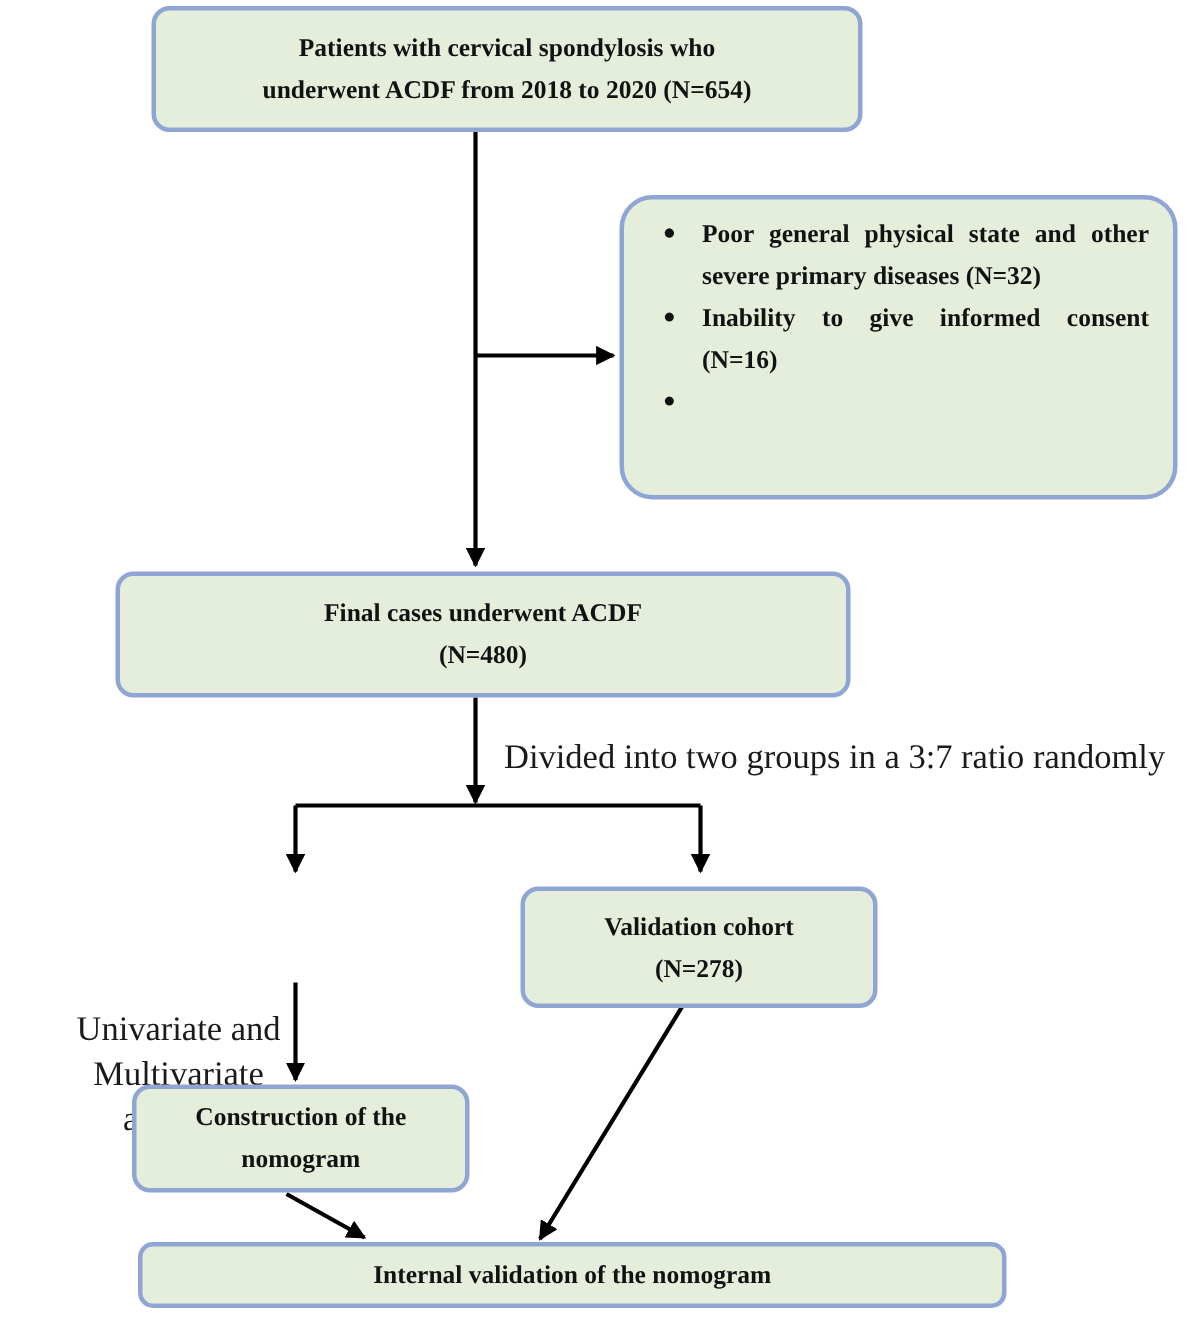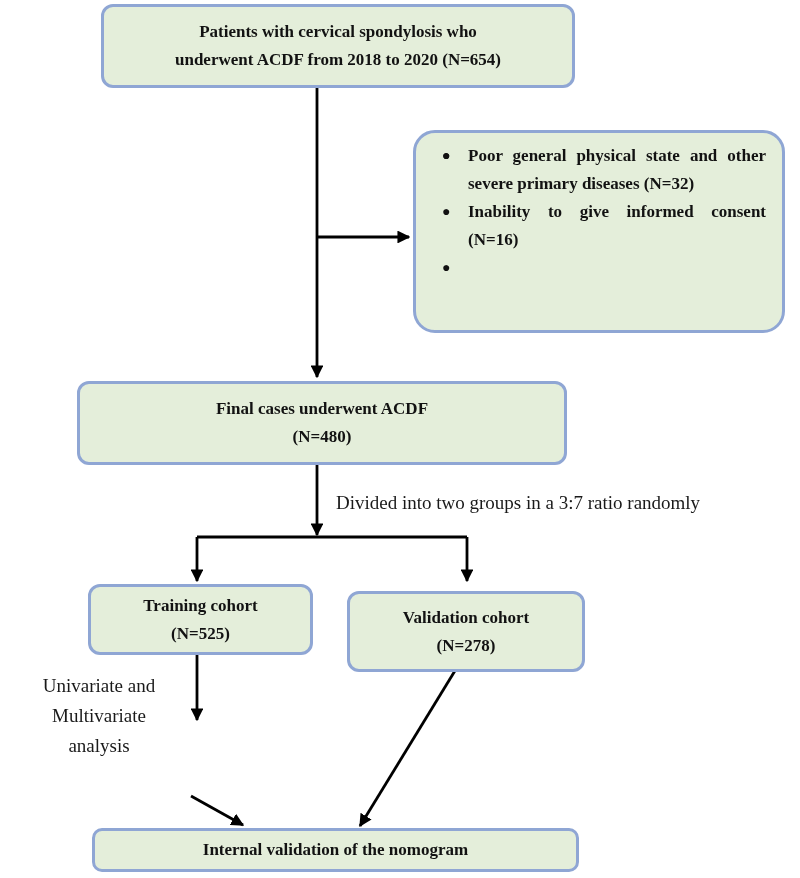--- a/index.html
+++ b/index.html
@@ -38,21 +38,21 @@
     color: #121212;
   }
   .box-patients      { left: 88px;  top: 4px;   width: 474px; height: 84px; margin-left: 13px; }
   .box-exclusion     { left: 413px; top: 130px; width: 372px; height: 203px;
                        border-radius: 22px; justify-content: flex-start;
                        align-items: stretch; text-align: left; }
   .box-final         { left: 77px;  top: 381px; width: 490px; height: 84px; text-align: center; }
   .box-training      { left: 88px;  top: 584px; width: 225px; height: 71px; }
   .box-validation    { left: 347px; top: 591px; width: 238px; height: 81px; align-items: center; }
   .box-construction  { left: 88px;  top: 723px; width: 225px; height: 72px; }
-  .box-internal      { left: 92px;  top: 828px; width: 487px; height: 44px;
+  .box-internal      { left: 92px;  top: 828px; width: 579px; height: 44px;
                        border-radius: 10px; }
   .exclusion-list {
     list-style: none;
     margin: 0;
     padding: 9px 16px 6px 24px;
   }
   .exclusion-item {
     position: relative;
     padding-left: 28px;
     font-weight: bold;
@@ -65,34 +65,35 @@
   .bullet {
     position: absolute;
     left: 2px;
     top: 0;
     font-size: 14px;
     line-height: 28px;
   }
   .float-label {
     position: absolute;
     color: #1a1a1a;
-    font-size: 19px;
+    font-size: 23px;
     font-weight: normal;
   }
   .label-split {
     left: 336px;
     top: 492px;
     white-space: nowrap;
   }
   .label-analysis {
     left: 0px;
     top: 671px;
     width: 198px;
     text-align: center;
     line-height: 30px;
+    padding-left: 20px;
   }
 </style>
 </head>
 <body>
 
 <div class="canvas">
 
   <svg class="arrows" viewBox="0 0 800 878" xmlns="http://www.w3.org/2000/svg">
     <defs>
       <marker id="ah" viewBox="0 0 10 10" refX="9" refY="5" markerWidth="4.6" markerHeight="4.6" orient="auto-start-reverse">
@@ -136,33 +137,33 @@
     </ul>
   </div>
 
   <div class="box box-final">
     <div>Final cases underwent ACDF</div>
     <div>(N=480)</div>
   </div>
 
   <div class="float-label label-split">Divided into two groups in a 3:7 ratio randomly</div>
 
-  <div class="box box-training">
-    <div>Training cohort</div>
-    <div>(N=525)</div>
-  </div>
 
   <div class="box box-validation">
     <div>Validation cohort</div>
     <div>(N=278)</div>
   </div>
 
   <div class="float-label label-analysis">
     <div>Univariate and Multivariate</div>
     <div>analysis</div>
   </div>
 
+  <div class="box box-construction">
+    <div>Construction of the</div>
+    <div>nomogram</div>
+  </div>
 
   <div class="box box-internal">
     <div>Internal validation of the nomogram</div>
   </div>
 
 </div>
 
 </body></html>

